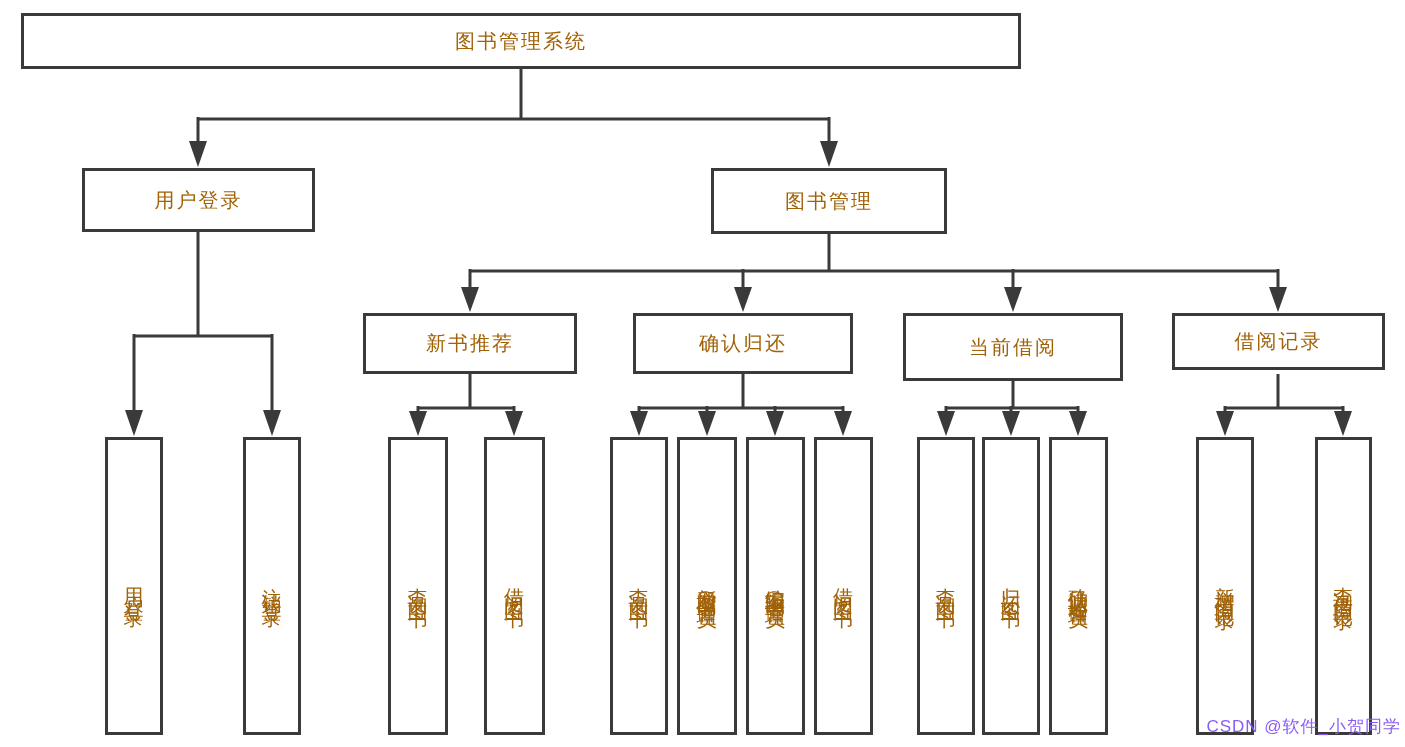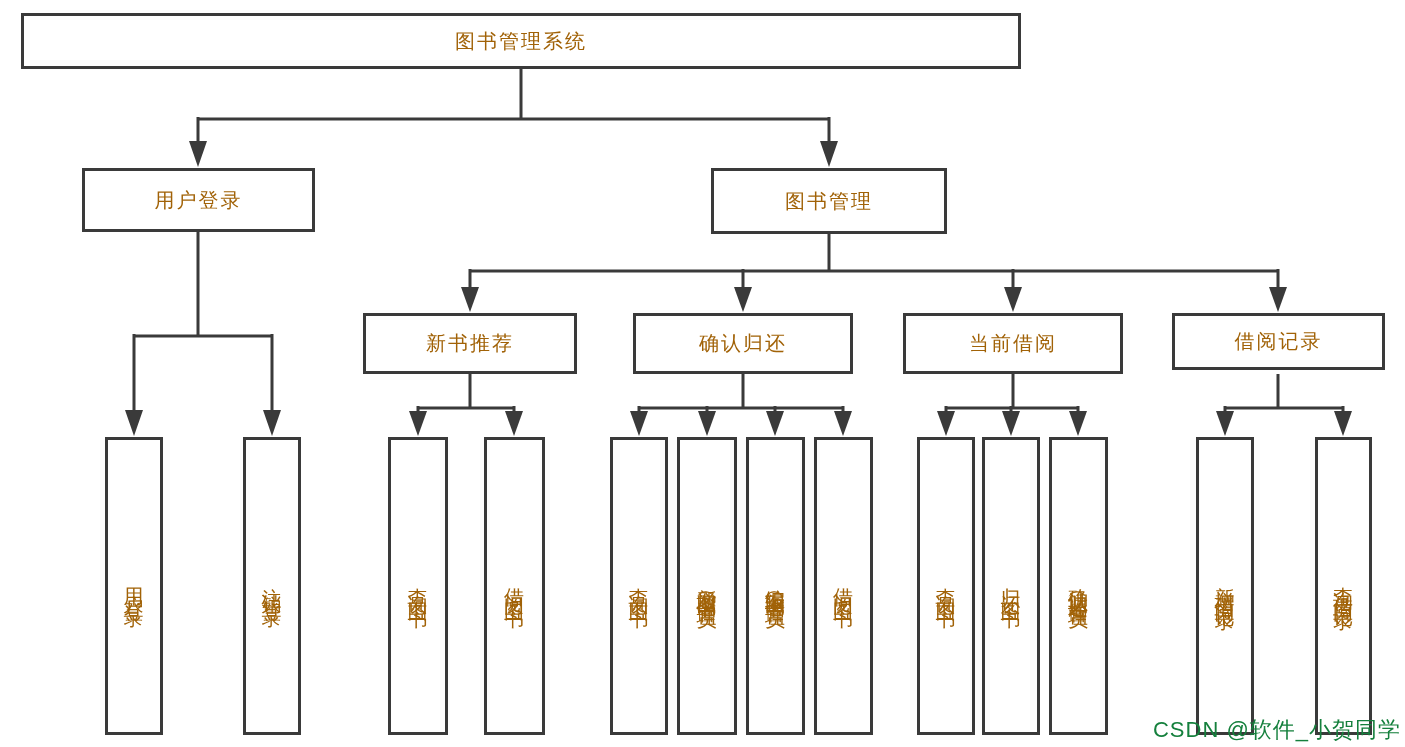--- a/index.html
+++ b/index.html
@@ -43,22 +43,22 @@
     text-orientation: mixed;
     font-size: 20px;
     letter-spacing: 7px;
     line-height: 1;
   }
   .watermark {
     position: absolute;
     right: 4px;
     top: 715px;
     z-index: 3;
-    color: #15803d;
-    font-size: 22px;
+    color: #8b5cf6;
+    font-size: 17px;
     letter-spacing: 1px;
     white-space: nowrap;
   }
 </style>
 </head>
 <body>
 
 <div id="stage">
 
   <svg id="connectors" viewBox="0 0 1405 747" xmlns="http://www.w3.org/2000/svg" fill="none" stroke="#3a3a3a" stroke-width="3">
@@ -111,21 +111,21 @@
     </g>
   </svg>
 
   <div class="box h" style="left:21px;top:13px;width:1000px;height:56px">图书管理系统</div>
 
   <div class="box h" style="left:82px;top:168px;width:233px;height:64px">用户登录</div>
   <div class="box h" style="left:711px;top:168px;width:236px;height:66px">图书管理</div>
 
   <div class="box h" style="left:363px;top:313px;width:214px;height:61px">新书推荐</div>
   <div class="box h" style="left:633px;top:313px;width:220px;height:61px">确认归还</div>
-  <div class="box h" style="left:903px;top:313px;width:220px;height:61px">当前借阅</div>
+  <div class="box h" style="left:903px;top:313px;width:220px;height:68px">当前借阅</div>
   <div class="box h" style="left:1172px;top:313px;width:213px;height:57px">借阅记录</div>
 
   <div class="box v" style="left:105px;top:437px;width:58px;height:298px">用户登录</div>
   <div class="box v" style="left:243px;top:437px;width:58px;height:298px">注销登录</div>
 
   <div class="box v" style="left:388px;top:437px;width:60px;height:298px">查询图书</div>
   <div class="box v" style="left:484px;top:437px;width:61px;height:298px">借阅图书</div>
 
   <div class="box v" style="left:610px;top:437px;width:58px;height:298px">查询图书</div>
   <div class="box v" style="left:677px;top:437px;width:60px;height:298px;letter-spacing:3px">新增图书（管理员）</div>

